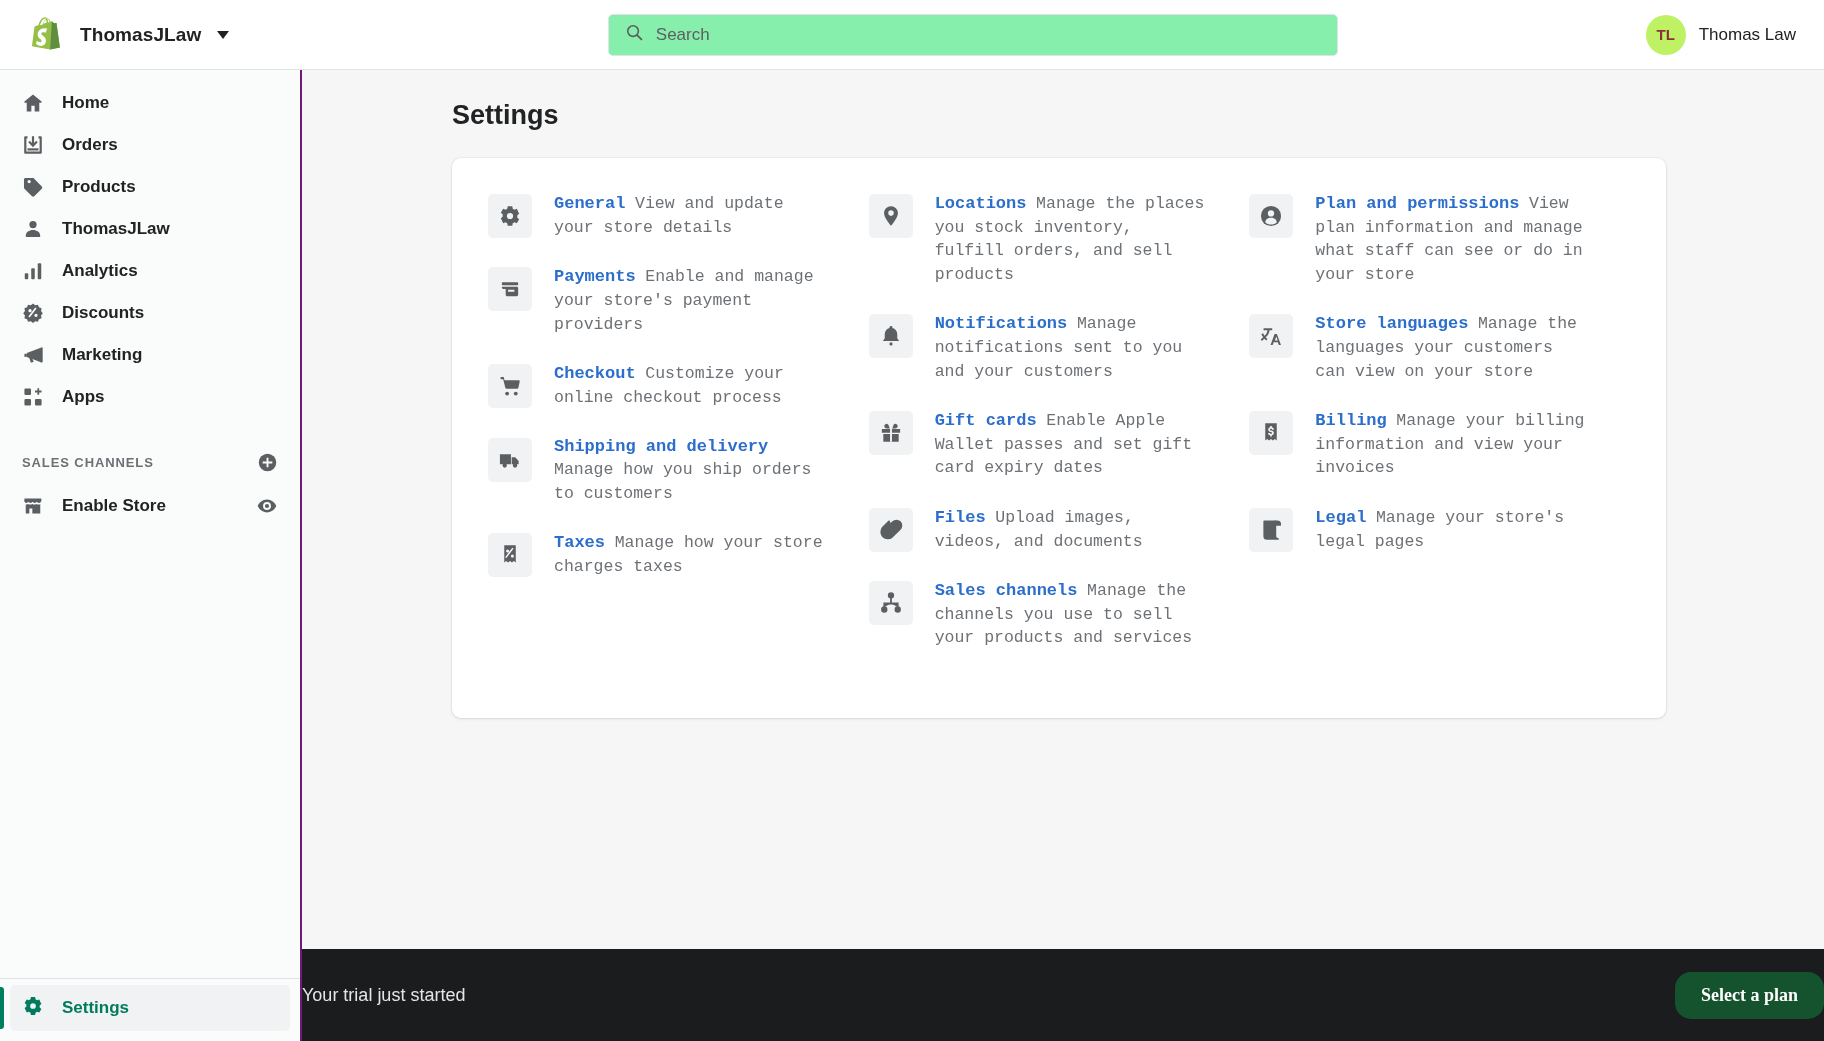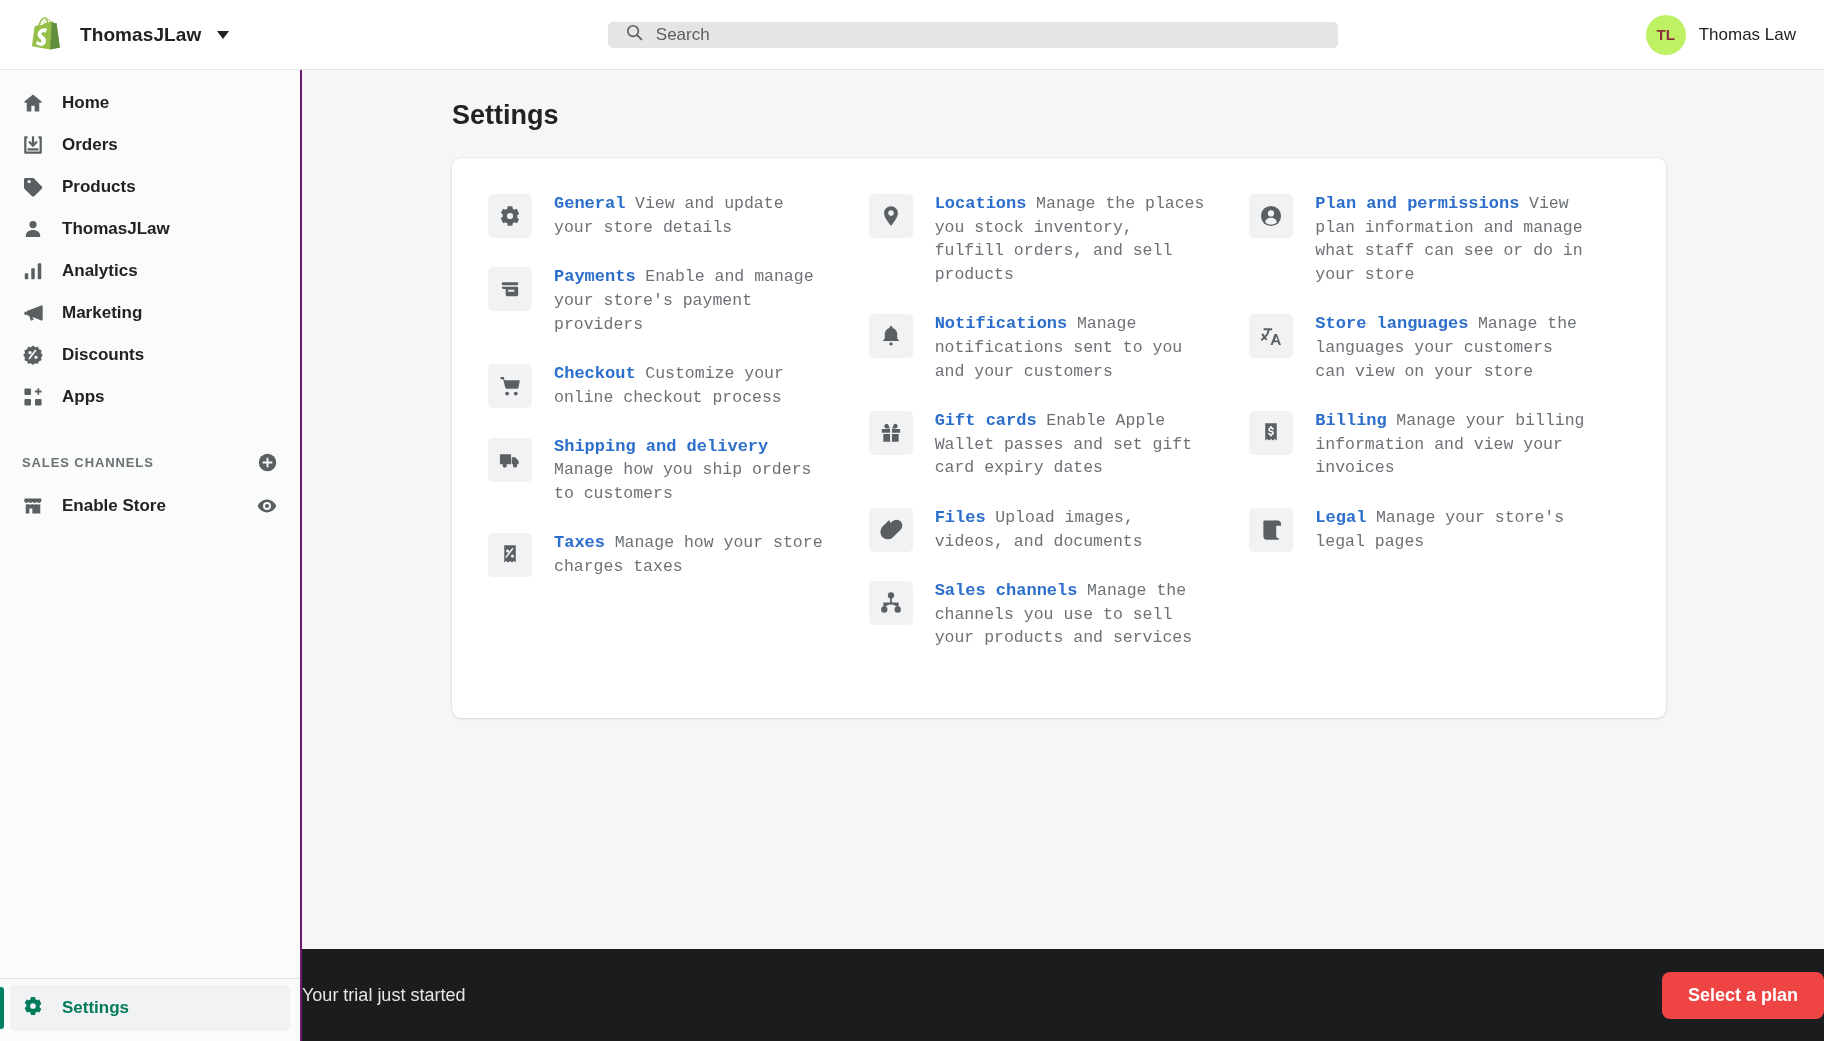--- a/index.html
+++ b/index.html
@@ -22,21 +22,21 @@
   .brand { display: flex; align-items: center; gap: 14px; padding-left: 32px; width: 300px; }
   .shopify-logo { width: 34px; height: 36px; flex: none; }
   .brand-name { font-size: 19px; font-weight: 700; color: #202223; letter-spacing: .1px; }
   .caret-down {
     width: 0; height: 0; margin-left: 2px;
     border-left: 6px solid transparent; border-right: 6px solid transparent;
     border-top: 8px solid #202223;
   }
   .search-wrap { flex: 1; display: flex; justify-content: center; }
   .searchbox {
-    width: 730px; height: 26px; background: #e5e5e5;
+    width: 730px; height: 42px; background: #86efac;
     border: 1px solid #e1e3e5; border-radius: 5px;
     display: flex; align-items: center; gap: 12px; padding: 0 16px;
   }
   .searchbox .ph { font-size: 17px; color: #5c5f62; }
   .user-area { display: flex; align-items: center; gap: 13px; padding-right: 28px; }
   .avatar {
     width: 40px; height: 40px; border-radius: 50%;
     background: #bef264; color: #8c2f39;
     display: flex; align-items: center; justify-content: center;
     font-size: 15px; font-weight: 600;
@@ -135,25 +135,25 @@
   .item-desc { font-size: 16.5px; color: #6d7175; line-height: 1.42; }
 
   
   .trial-banner {
     position: absolute; left: 302px; right: 0; bottom: 0;
     height: 92px; background: #1a1c1d;
     display: flex; align-items: center; justify-content: space-between; gap: 36px;
   }
   .trial-text { font-size: 18px; color: #e4e5e7; }
   .plan-btn {
-    background: #ef4444; color: #ffffff;
+    background: #14532d; color: #ffffff;
     font-size: 18px; font-weight: 600;
-    border: none; border-radius: 8px;
+    border: none; border-radius: 16px;
     padding: 13px 26px; cursor: pointer;
-    font-family: Liberation Sans, sans-serif;
+    font-family: Liberation Serif, serif;
   }
 </style>
 </head>
 <body>
 
 <div id="app">
 
   <div class="topbar">
     <div class="brand">
       <span class="shopify-logo">
@@ -236,35 +236,35 @@
                 <rect x="8.4" y="7.5" width="3.2" height="10" rx=".8"></rect>
                 <rect x="14.3" y="3" width="3.2" height="14.5" rx=".8"></rect>
               </svg>
           </span>
           <span class="label">Analytics</span>
         </div>
 
         <div class="nav-item">
           <span class="nav-icon">
             <svg viewBox="0 0 20 20">
+              <path d="M10 1.3l2 1.6 2.5-.5.9 2.4 2.4.9-.5 2.5 1.6 2-1.6 2 .5 2.5-2.4.9-.9 2.4-2.5-.5-2 1.6-2-1.6-2.5.5-.9-2.4-2.4-.9.5-2.5-1.6-2 1.6-2-.5-2.5 2.4-.9.9-2.4 2.5.5z"></path>
+              <path d="M7.3 6.4a1.5 1.5 0 1 0 0 3 1.5 1.5 0 0 0 0-3zm5.4 4.2a1.5 1.5 0 1 0 0 3 1.5 1.5 0 0 0 0-3zM13.2 6L7 14.1l-1.2-.9L12 5.1z" fill="#fafbfb"></path>
+            </svg>
+          </span>
+          <span class="label">Discounts</span>
+        </div>
+
+        <div class="nav-item">
+          <span class="nav-icon">
+            <svg viewBox="0 0 20 20">
                 <path d="M17.6 3.1 4.4 8.2v3.6l2.2.9 1.5 4.4 2.6-1-1.2-2.5 8.1 3.3c.6.2 1.2-.2 1.2-.9V4c0-.7-.6-1.1-1.2-.9z"></path>
                 <path d="M2.2 8.9h2.2v2.8H2.2z"></path>
               </svg>
           </span>
           <span class="label">Marketing</span>
-        </div>
-
-        <div class="nav-item">
-          <span class="nav-icon">
-            <svg viewBox="0 0 20 20">
-              <path d="M10 1.3l2 1.6 2.5-.5.9 2.4 2.4.9-.5 2.5 1.6 2-1.6 2 .5 2.5-2.4.9-.9 2.4-2.5-.5-2 1.6-2-1.6-2.5.5-.9-2.4-2.4-.9.5-2.5-1.6-2 1.6-2-.5-2.5 2.4-.9.9-2.4 2.5.5z"></path>
-              <path d="M7.3 6.4a1.5 1.5 0 1 0 0 3 1.5 1.5 0 0 0 0-3zm5.4 4.2a1.5 1.5 0 1 0 0 3 1.5 1.5 0 0 0 0-3zM13.2 6L7 14.1l-1.2-.9L12 5.1z" fill="#fafbfb"></path>
-            </svg>
-          </span>
-          <span class="label">Discounts</span>
         </div>
 
         <div class="nav-item">
           <span class="nav-icon">
             <svg viewBox="0 0 20 20">
               <rect x="2.2" y="2.2" width="6" height="6" rx="1"></rect>
               <rect x="2.2" y="11.8" width="6" height="6" rx="1"></rect>
               <rect x="11.8" y="11.8" width="6" height="6" rx="1"></rect>
               <path d="M14 2v2.2h-2.2v1.6H14V8h1.6V5.8h2.2V4.2h-2.2V2z"></path>
             </svg>

